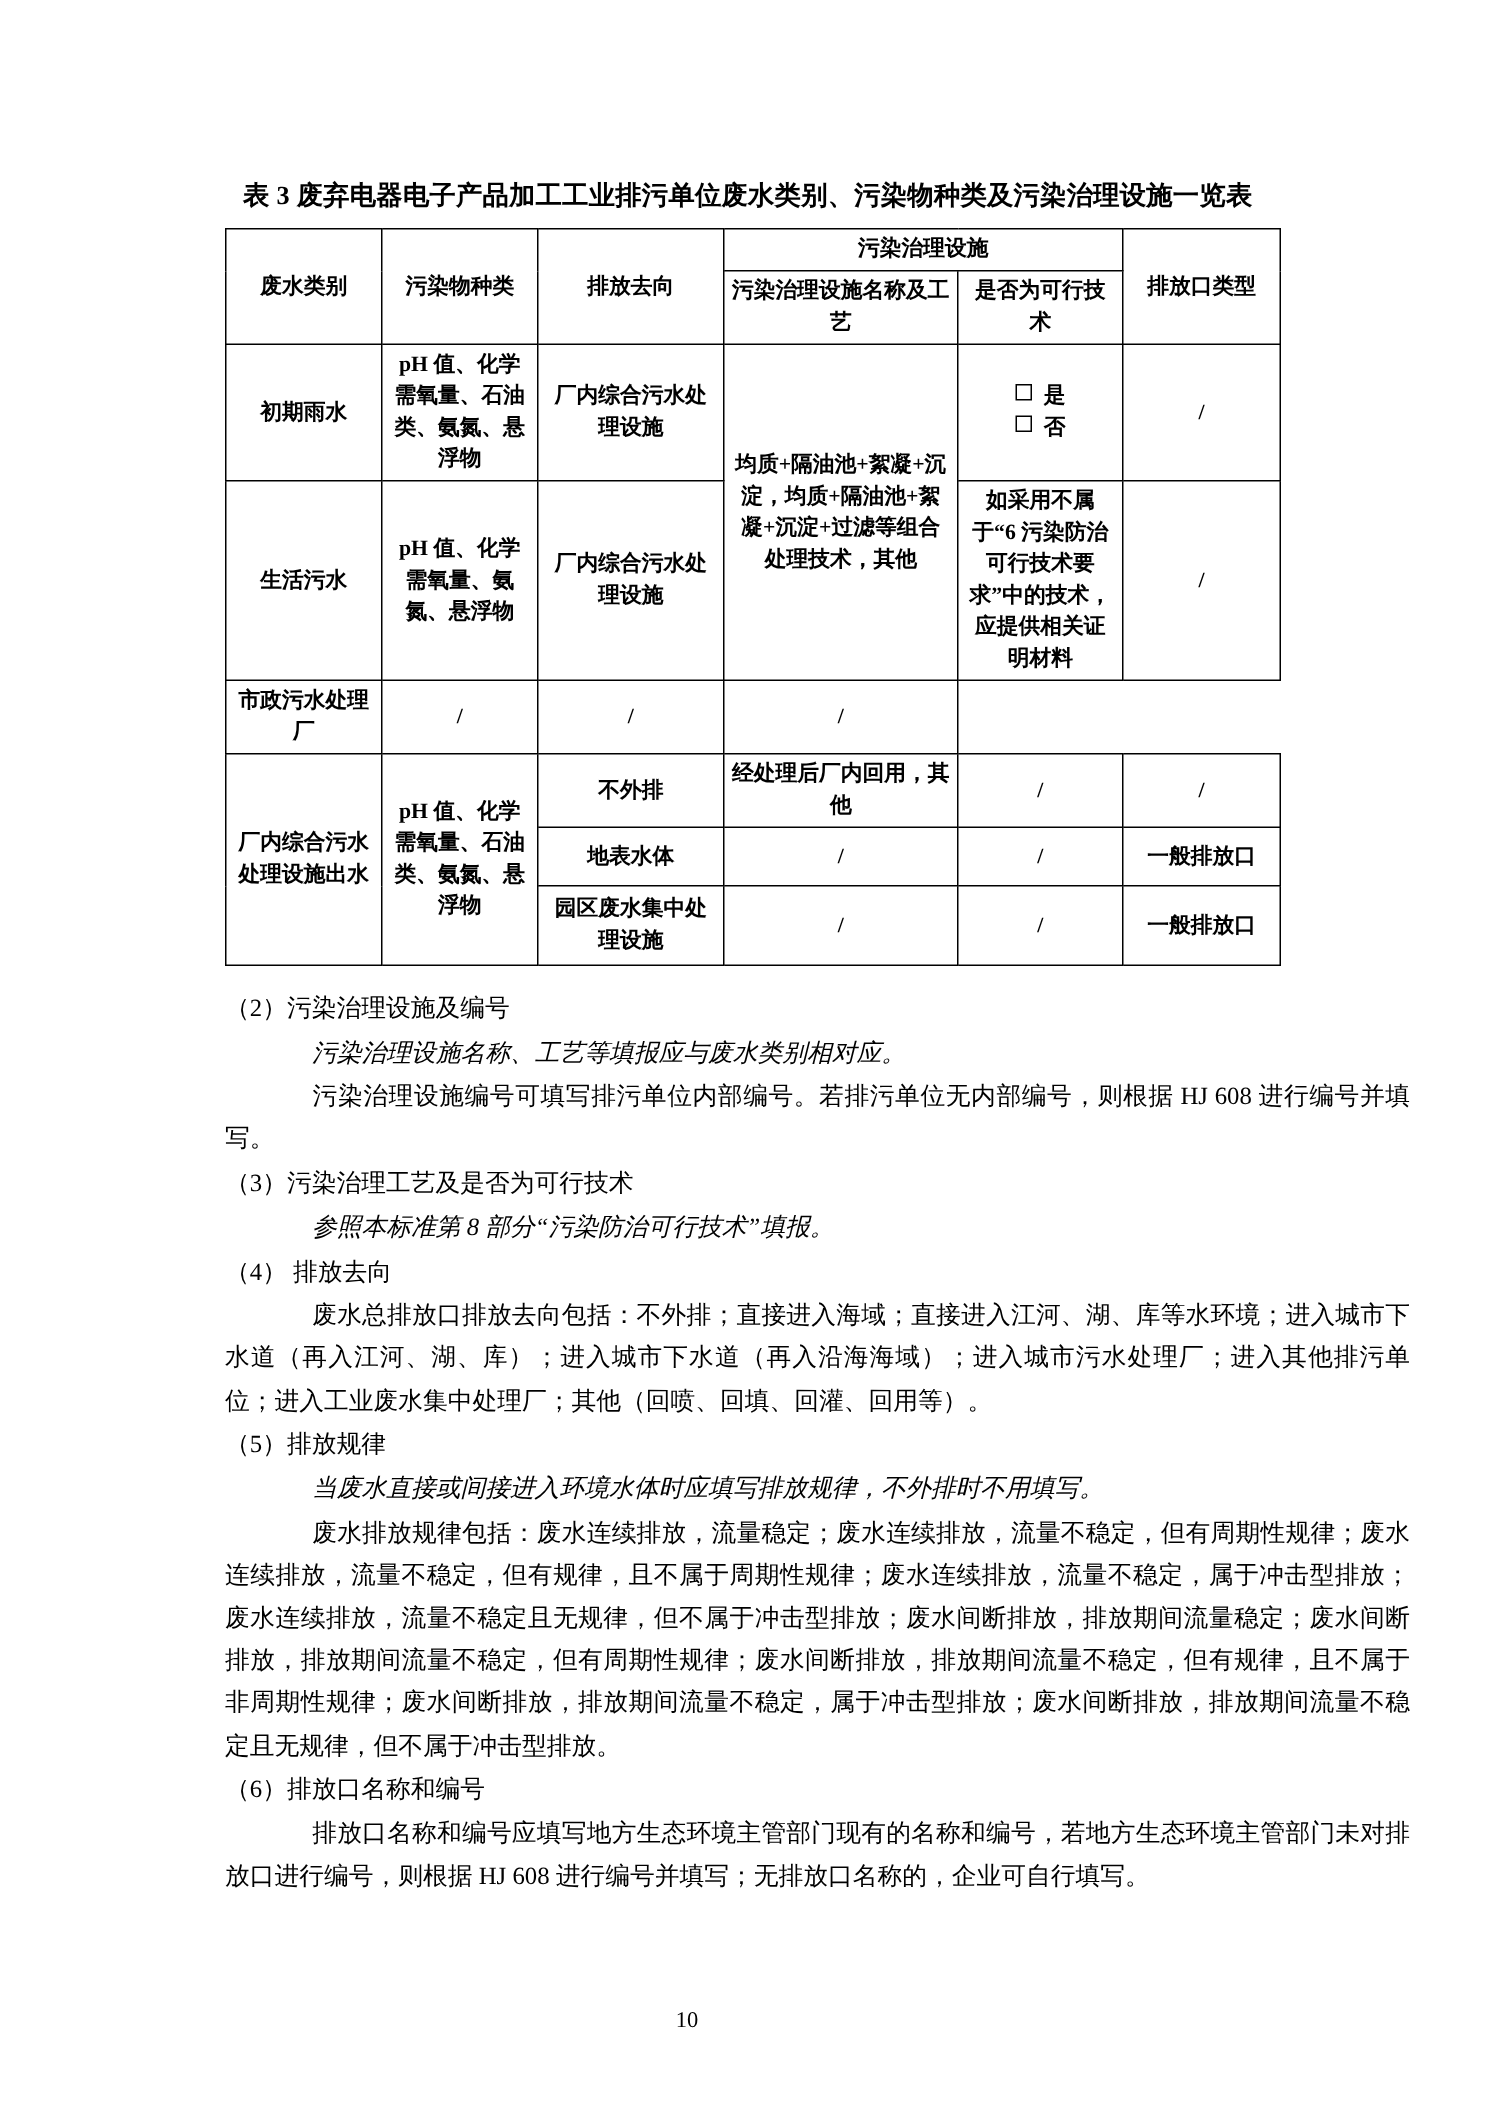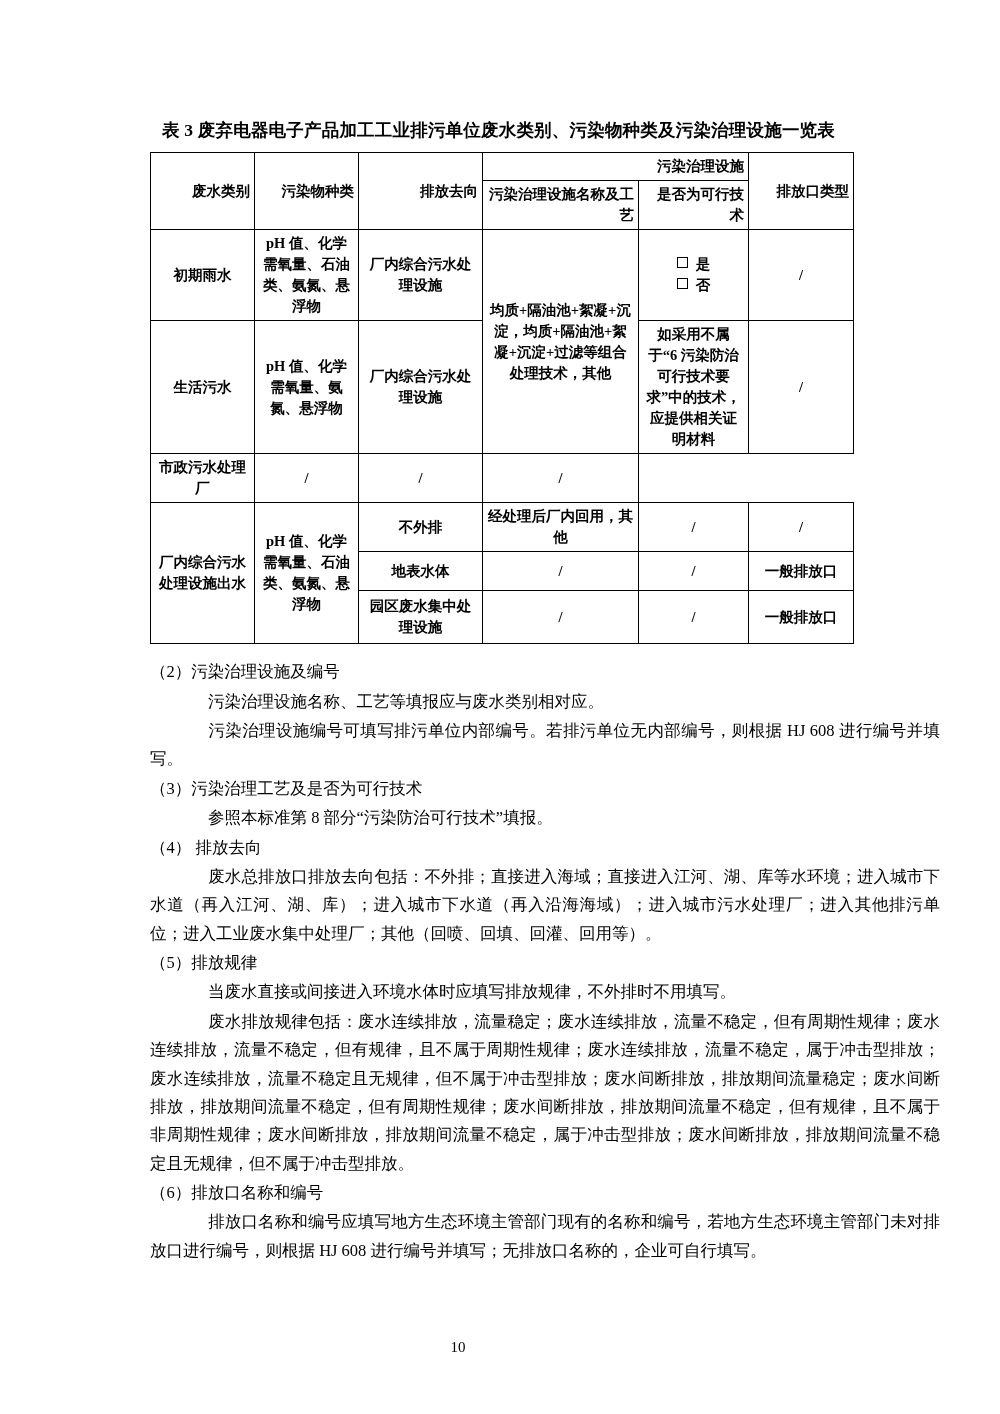--- a/index.html
+++ b/index.html
@@ -40,21 +40,20 @@
     font-size: 14.5px;
     font-weight: bold;
     text-align: center;
     vertical-align: middle;
     padding: 3px 4px;
     line-height: 1.45;
     word-break: break-all;
   }
   table.main th {
     font-weight: bold;
-    text-align: right;
   }
   .cell-left-pad { padding-left: 6px; padding-right: 6px; }
   .check-cell {
     text-align: left;
     padding-left: 22px;
     line-height: 2.4;
   }
   .check-cell .opt { white-space: nowrap; }
   .box {
     display: inline-block;
@@ -71,21 +70,21 @@
   }
   .body-text {
     font-size: 16.5px;
     line-height: 1.72;
     margin: 0;
     text-align: justify;
   }
   .para {
     margin-top: 1px;
   }
-  .ind2 { text-indent: 0; margin-left: 58px; }
+  .ind2 { text-indent: 0; margin-left: 58px; font-style: italic; }
   .hang { }
   .just { text-align: justify; text-justify: inter-ideograph; }
   .content-block {
     margin-top: 14px;
   }
   .pagenum {
     position: absolute;
     bottom: 58px;
     left: 0;
     width: 916px;

